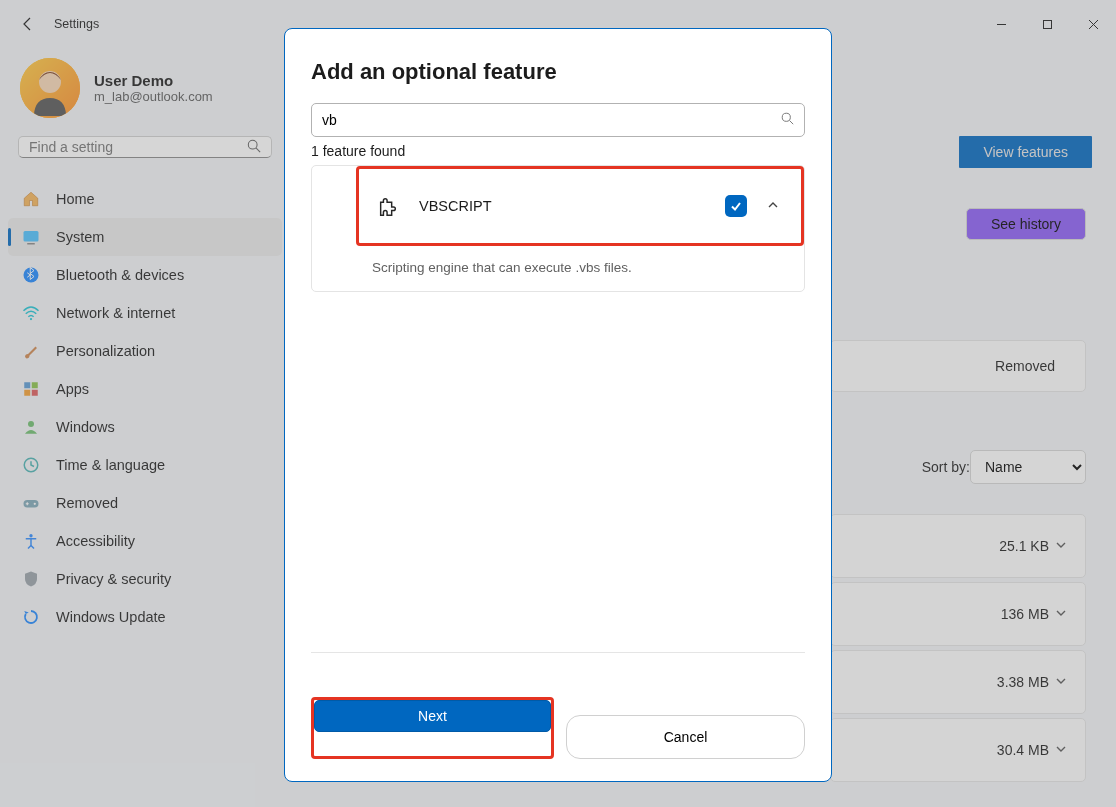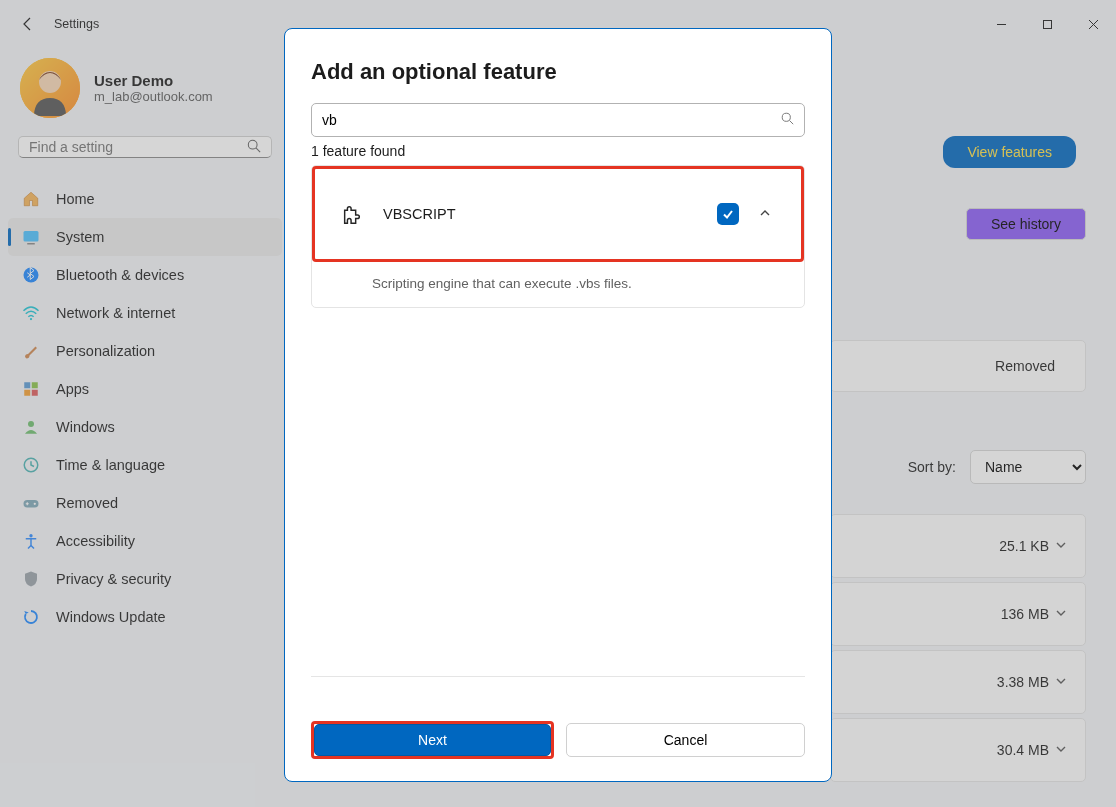--- a/index.html
+++ b/index.html
@@ -98,25 +98,25 @@
     width:3px; background:#0067c0; border-radius:3px;
   }
 
   
   .main {
     position:absolute;
     left: 300px; right: 20px; top: 60px; bottom: 0;
   }
   .view-features-btn {
     position:absolute;
-    right: 20px; top: 76px;
+    right: 4px; top: 76px;
     background:#0067c0;
-    color:#fde047;
+    color:#e5e5e5;
     border:none;
-    border-radius:12px;
+    border-radius:1px;
     padding: 8px 24px;
     font-size:14px;
     cursor:pointer;
   }
   .see-history-btn {
     position:absolute;
     right:10px; top:148px;
     background:#8b5cf6;
     border:1px solid #d7d7d7;
     border-radius:5px;
@@ -136,21 +136,21 @@
   }
   .removed-line .removed-text { font-size:14px; }
   .removed-line .progress {
     position:absolute;
     left:536px; right:24px; bottom:-1px;
     height:3px; background:#0067c0;
   }
   .sortby {
     position:absolute;
     right:10px; top:390px;
-    display:flex; align-items:center; gap:14px;
+    display:flex; align-items:center; 
     font-size:14px;
   }
   .sortby select {
     height:34px; width:116px;
     border:1px solid #d6d6d6;
     border-radius:5px;
     padding-left:10px;
     background:#fefefe;
     font-size:14px;
   }
@@ -214,21 +214,22 @@
   .found-text { font-size:14px; margin-bottom:6px; }
 
   .feature-card {
     border:1px solid #e4e4e4;
     border-radius:5px;
   }
   
   .highlight-1 {
     border: 3.5px solid #e53422;
     border-radius:4px;
-    padding:8px;
+    padding:0;
+    margin-left:44px;
   }
   .feature-header {
     display:flex; align-items:center;
     height:74px;
     padding: 0 22px 0 18px;
     gap: 20px;
     cursor:pointer;
   }
   .feature-header .puzzle { width:22px;height:22px; }
   .feature-header .fname { flex:1; font-size:14.5px; }
@@ -267,27 +268,27 @@
     height:32px;
     background:#0067c0;
     color:#fff;
     border:1px solid #005aa7;
     border-radius:5px;
     font-size:14px;
     cursor:pointer;
   }
   .btn-cancel {
     flex:1;
-    height:34px;
+    height:44px;
     background:#fff;
     border:1px solid #d0d0d0;
-    border-radius:5px;
-    font-size:14px;
-    cursor:pointer;
-    margin-top:2px;
+    border-radius:14px;
+    font-size:14px;
+    cursor:pointer;
+    margin-top:18px;
   }
 </style>
 </head>
 <body>
 
 <div class="titlebar">
   <div class="titlebar-left">
     <svg class="back-arrow" viewBox="0 0 16 16">
         <path d="M10 2 L4 8 L10 14" fill="none" stroke="#1a1a1a" stroke-width="1.2"></path>
       </svg>

